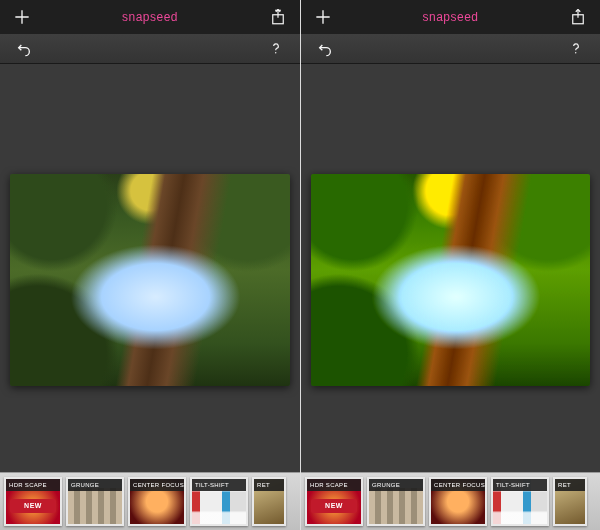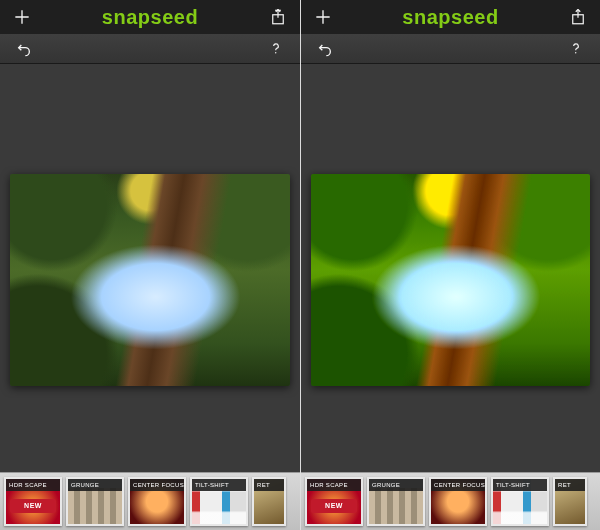--- a/index.html
+++ b/index.html
@@ -22,24 +22,24 @@
     background: #1f1f1f;
     display: flex;
     align-items: center;
     justify-content: space-between;
     padding: 0 10px;
     color: #fff;
   }
   .topbar .title {
     flex: 1;
     text-align: center;
-    font-size: 20px;
+    font-size: 12px;
     letter-spacing: 0.5px;
-    font-weight: 700;
-    color: #84cc16;
+    font-weight: 400;
+    color: #ec4899;
   }
   .iconbtn {
     width: 24px; height: 24px;
     display: flex; align-items: center; justify-content: center;
     color: #f5f5f5;
   }
   .iconbtn svg { stroke: currentColor; fill: none; stroke-width: 1.6; }
 
   
   .secondbar {

